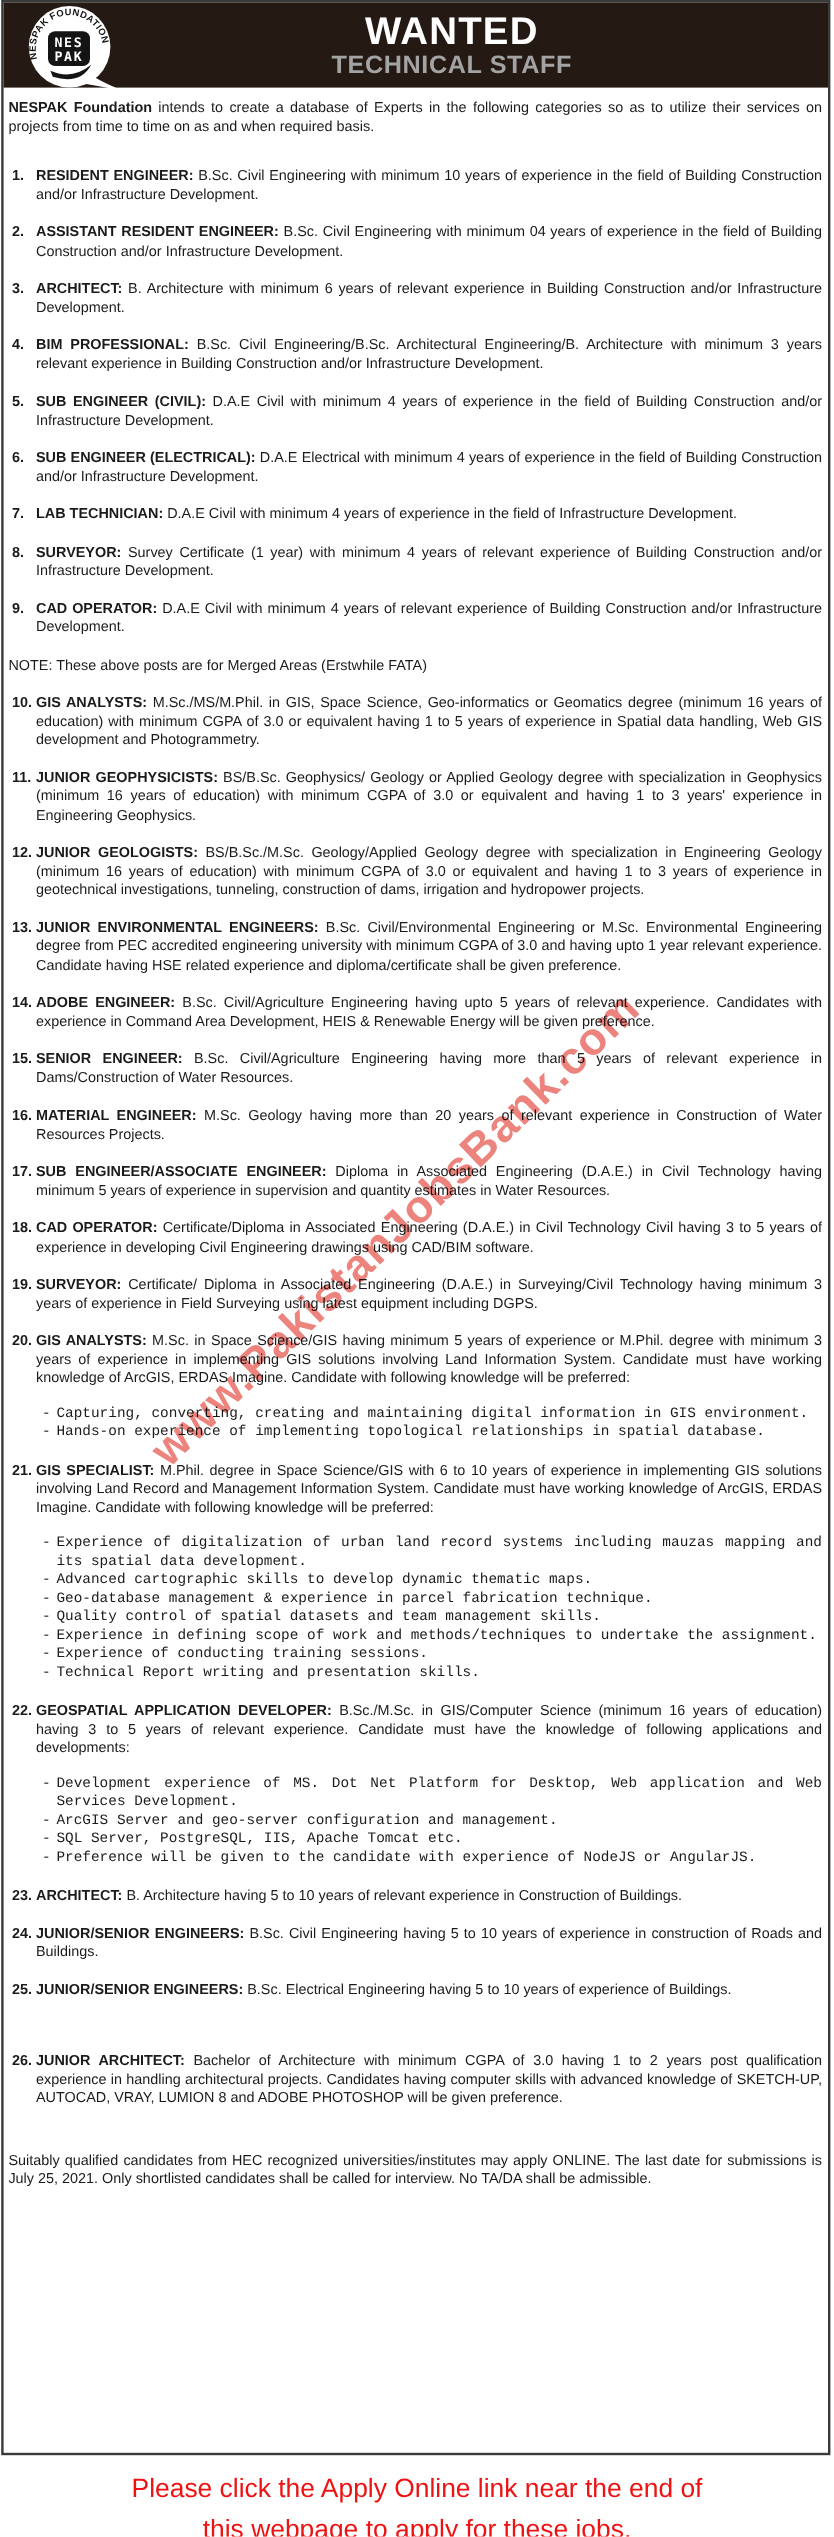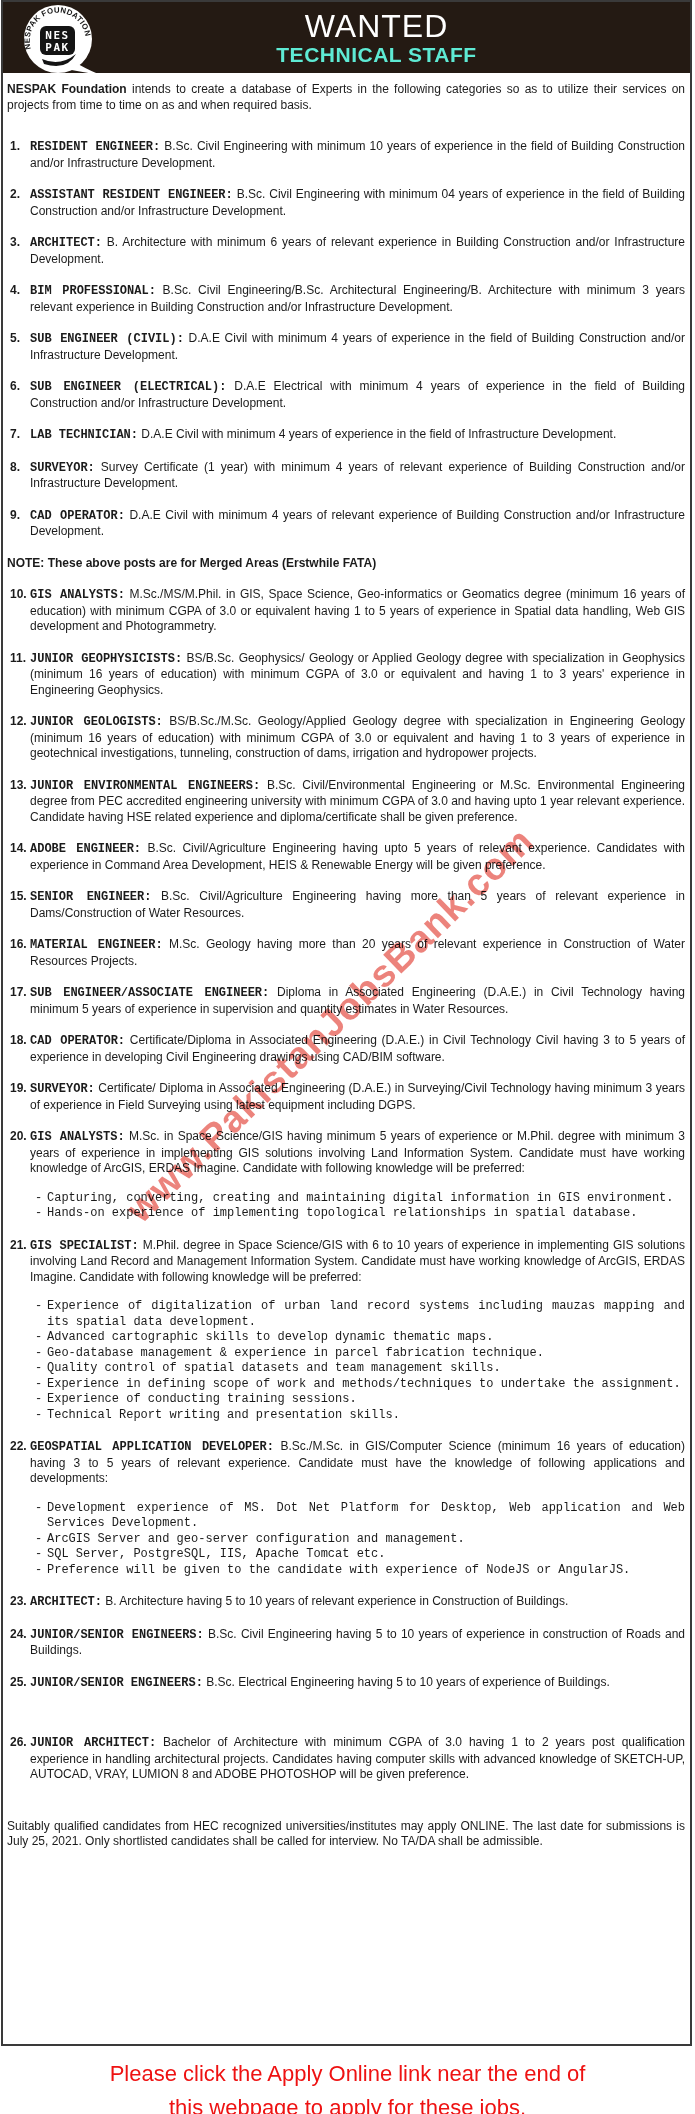--- a/index.html
+++ b/index.html
@@ -7,38 +7,38 @@
   .page { position:relative; width:695px; height:2114px; background:#fff; overflow:hidden; }
 
   
   .ad { position:absolute; left:1px; top:0; width:691px; height:2046px;
         border:2px solid #3a3a3a; box-sizing:border-box; background:#fff; }
 
   
   .banner { position:relative; height:71px; background:#241a13; }
   .banner-titles { position:absolute; inset:0; display:flex; flex-direction:column;
                    align-items:center; justify-content:center; padding-left:60px; }
-  .banner-title { color:#fff; font-size:32px; font-weight:400; letter-spacing:1px; line-height:34px; }
-  .banner-subtitle { color:#5eead4; font-size:21px; font-weight:700; letter-spacing:0.5px; line-height:24px; }
+  .banner-title { color:#fff; font-size:32px; font-weight:700; letter-spacing:1px; line-height:34px; }
+  .banner-subtitle { color:#a3a3a3; font-size:21px; font-weight:700; letter-spacing:0.5px; line-height:24px; }
   .logo { position:absolute; left:3px; top:1px; }
 
   
   .ad-body { padding:9px 5px 0 4px; font-size:12px; line-height:15.5px; text-align:justify; }
   .intro { margin:0 0 26px 0; }
   .intro b { font-weight:700; }
 
   .job-item { position:relative; padding-left:23px; margin:0 0 16px 0; }
   .job-num { position:absolute; left:3px; top:0; font-weight:700; }
-  .job-title { font-weight:700;font-family:Liberation Mono, monospace; }
+  .job-title { font-weight:700; }
   .job-bullets { list-style:none; margin:14px 0 0 5px; padding:0;font-family:Liberation Mono, monospace; }
   .job-bullets li { position:relative; padding-left:12px; margin:0; }
   .job-bullets li::before { content:"-"; position:absolute; left:0; top:0; }
   .job-item.extra-gap { margin-top:44px; }
 
-  .note-line { font-weight:700; margin:0 0 16px 0; }
+  .note-line { font-weight:400; margin:0 0 16px 0; }
   .closing { margin:36px 0 0 0; }
 
   
   .watermark { position:absolute; left:330px; top:1025px;
                transform:translate(-50%,-50%) rotate(-44deg);
                font-size:38px; font-weight:700; letter-spacing:1px;
                color:rgba(231,96,87,0.78); white-space:nowrap;
                mix-blend-mode:multiply; pointer-events:none; }
 
   

